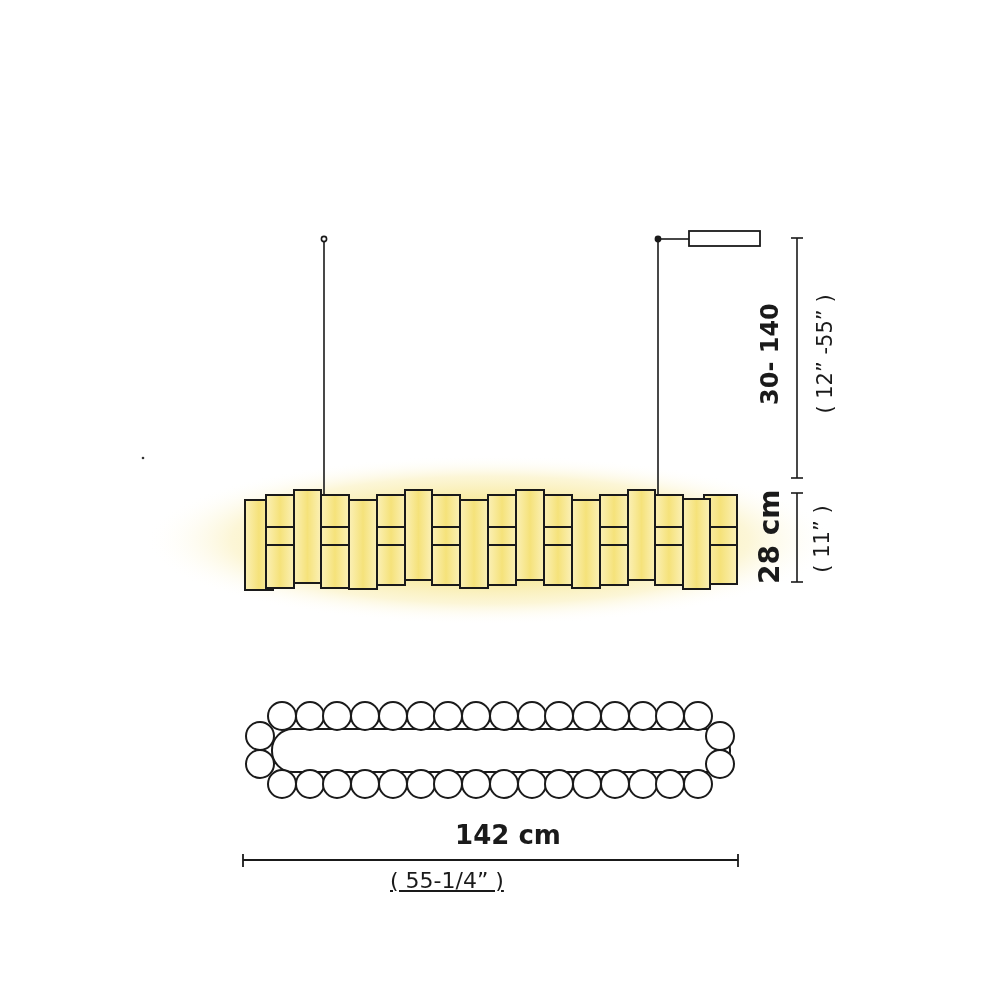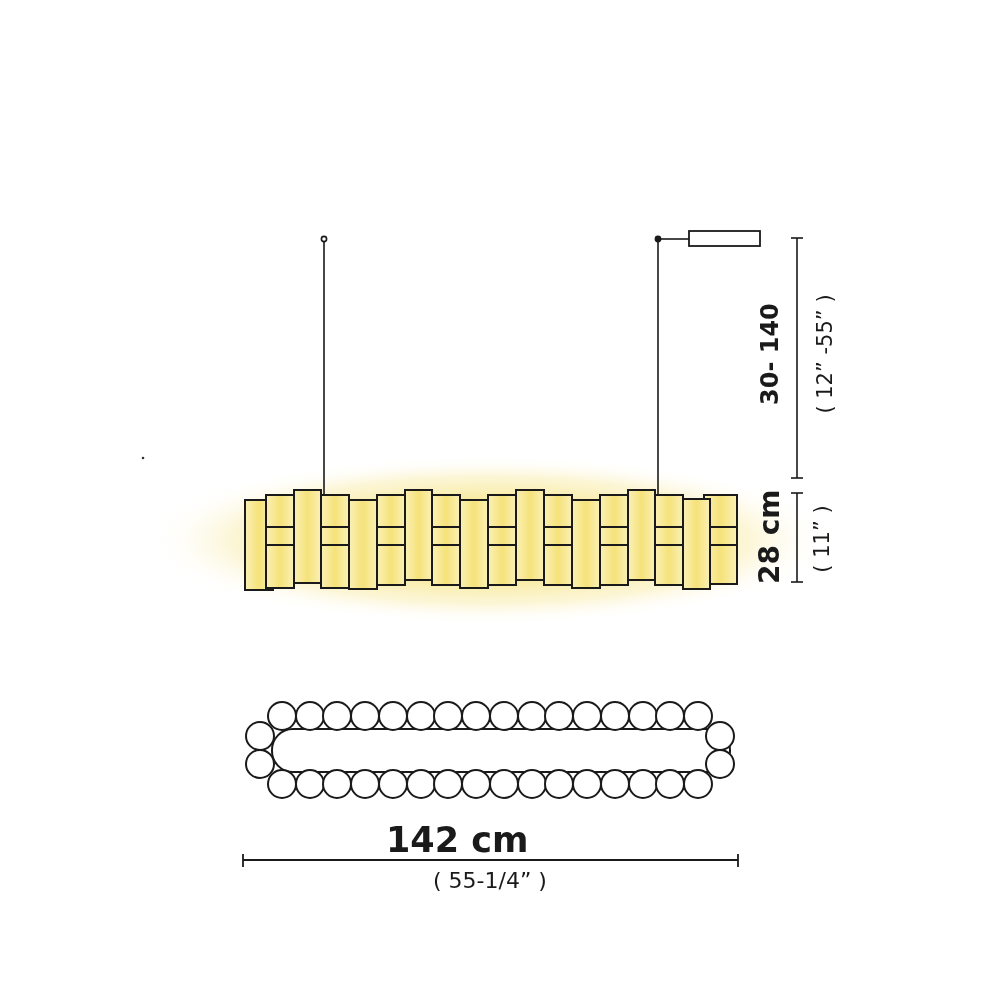--- a/index.html
+++ b/index.html
@@ -162,15 +162,15 @@
       <line x1="738" y1="854" x2="738" y2="867"></line>
     </g>
   </svg>
 
   <div class="label bold vert" style="left:720px; top:340px; width:100px; height:30px; line-height:30px; font-size:24px; text-align:center;">30- 140</div>
   <div class="label vert" style="left:765px; top:339px; width:120px; height:30px; line-height:30px; font-size:21px; text-align:center;">( 12” -55” )</div>
 
   <div class="label bold vert" style="left:725px; top:522px; width:90px; height:34px; line-height:34px; font-size:28px; text-align:center;">28 cm</div>
   <div class="label vert" style="left:782px; top:524px; width:80px; height:30px; line-height:30px; font-size:21px; text-align:center;">( 11” )</div>
 
-  <div class="label bold" style="left:386px; top:820px; width:200px; text-align:left; font-size:35px;">142 cm</div>
-  <div class="label" style="left:390px; top:868px; width:200px; text-align:center; font-size:22px;">( 55-1/4” )</div>
+  <div class="label bold" style="left:408px; top:820px; width:200px; text-align:center; font-size:26px;">142 cm</div>
+  <div class="label" style="left:390px; top:868px; width:200px; font-size:22px;text-decoration:underline;">( 55-1/4” )</div>
 </div>
 
 </body></html>

